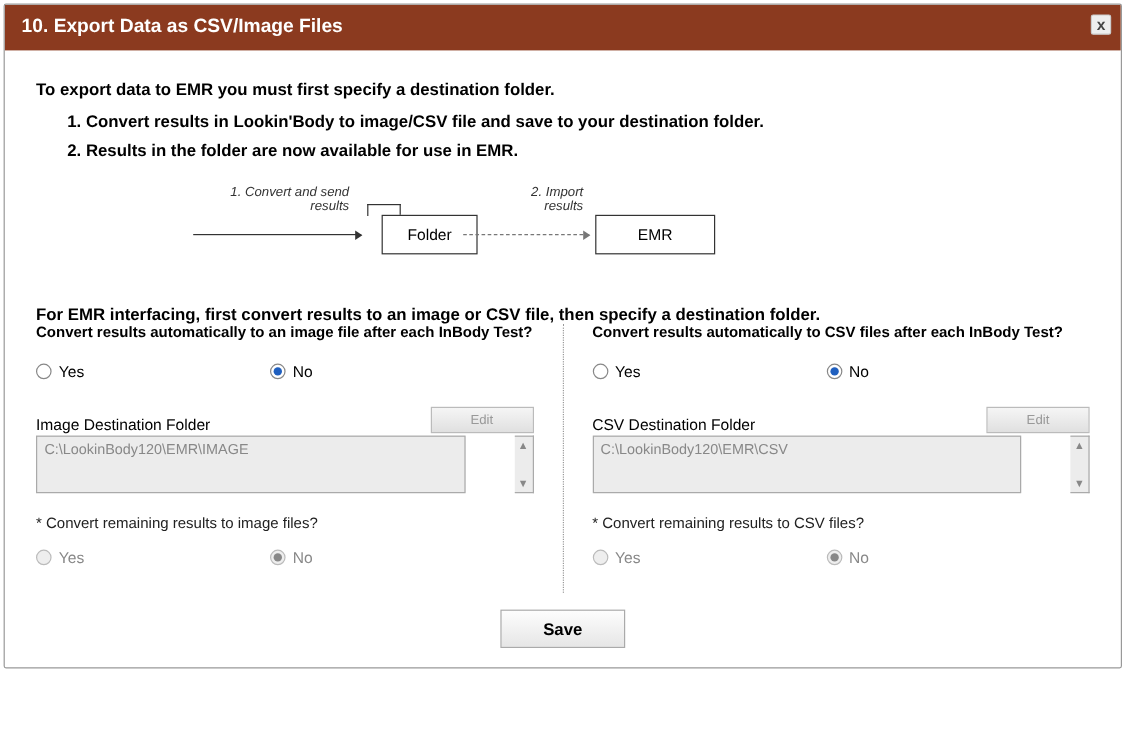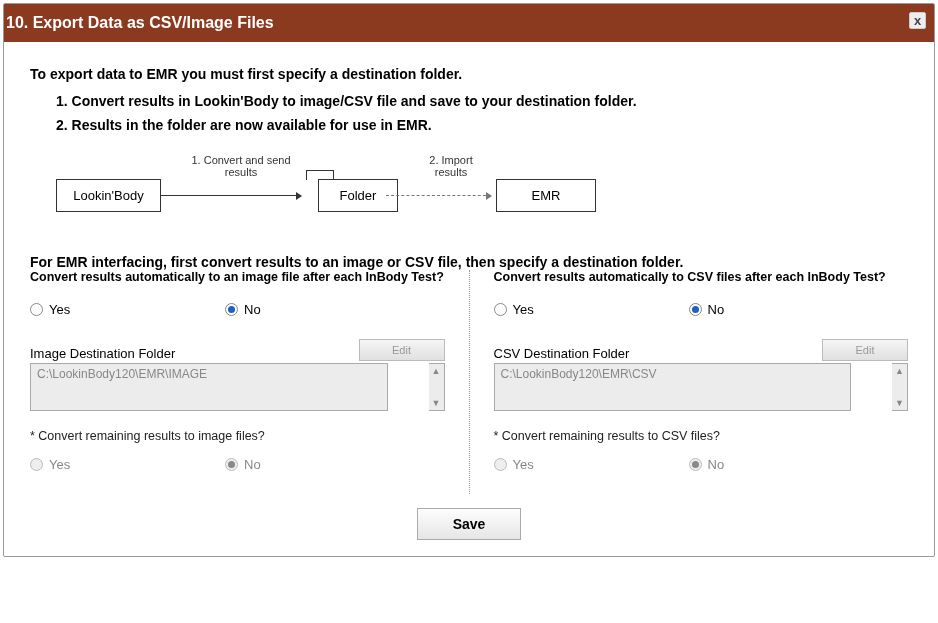--- a/index.html
+++ b/index.html
@@ -14,21 +14,21 @@
   .dialog {
     width: 932px;
     border: 1px solid #999;
     background: #fff;
     border-radius: 2px;
     overflow: hidden;
   }
   .titlebar {
     background: #8b3a1f;
     color: #fff;
-    padding: 10px 2px;
+    padding: 10px 14px;
     font-size: 16px;
     font-weight: bold;
     position: relative;
   }
   .close-btn {
     position: absolute;
     right: 8px;
     top: 8px;
     width: 17px;
     height: 17px;
@@ -65,21 +65,21 @@
   .dbox.folder { left: 262px; top: 25px; width: 80px; }
   .folder-tab {
     position: absolute;
     left: 250px; top: 16px;
     width: 28px; height: 10px;
     border: 1px solid #333;
     border-bottom: none;
     background: #fff;
   }
   .dbox.emr { left: 440px; top: 25px; width: 100px; }
-  .dlabel { position: absolute; font-size: 11px; color: #333; text-align: center; }
+  .dlabel { position: absolute; font-size: 11px; color: #333; text-align: right; font-style: italic; }
   .dlabel.l1 { left: 135px; top: 0; width: 100px; }
   .dlabel.l2 { left: 360px; top: 0; width: 70px; }
   .arrow1 {
     position: absolute;
     left: 105px; top: 41px;
     width: 140px; height: 1px;
     background: #333;
   }
   .arrow1::after {
     content: "";
@@ -200,21 +200,20 @@
   <div class="content">
     <div class="intro">To export data to EMR you must first specify a destination folder.</div>
     <div class="steps">
       <div>1. Convert results in Lookin'Body to image/CSV file and save to your destination folder.</div>
       <div>2. Results in the folder are now available for use in EMR.</div>
     </div>
 
     <div class="diagram">
       <div class="dlabel l1">1. Convert and send results</div>
       <div class="dlabel l2">2. Import results</div>
-      <div class="dbox lb">Lookin'Body</div>
       <div class="arrow1"></div>
       <div class="folder-tab"></div>
       <div class="dbox folder">Folder</div>
       <div class="arrow2"></div>
       <div class="dbox emr">EMR</div>
     </div>
 
     <div class="subintro">For EMR interfacing, first convert results to an image or CSV file, then specify a destination folder.</div>
 
     <div class="two-col">

